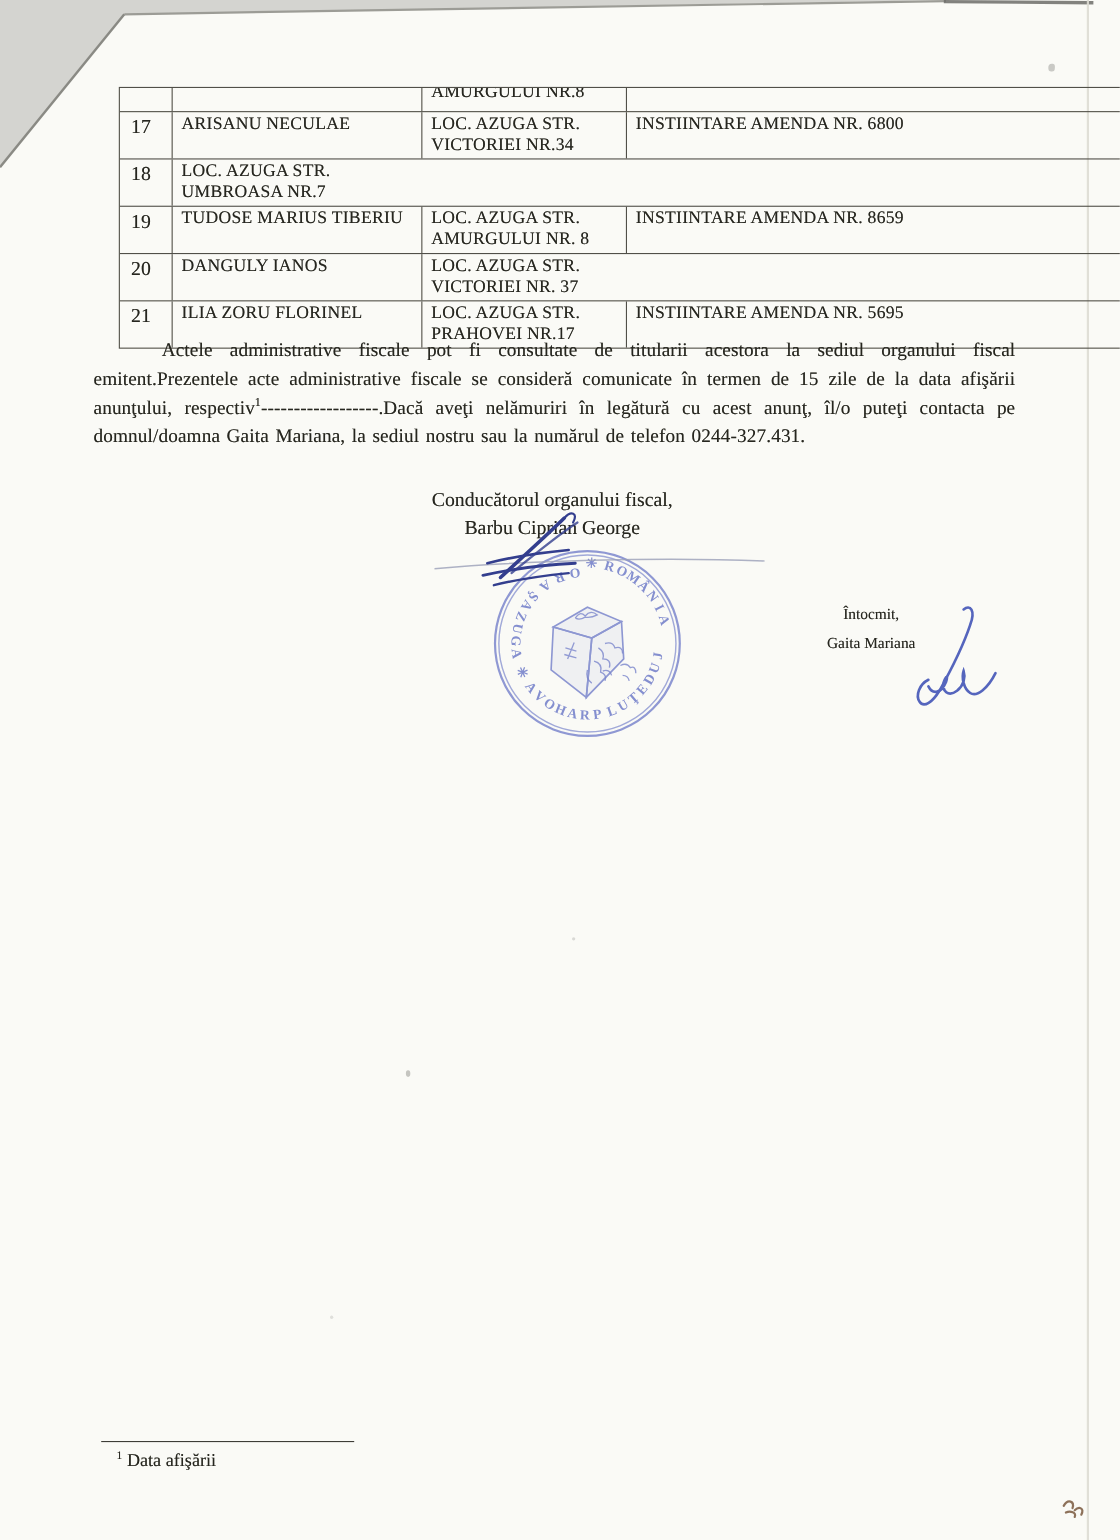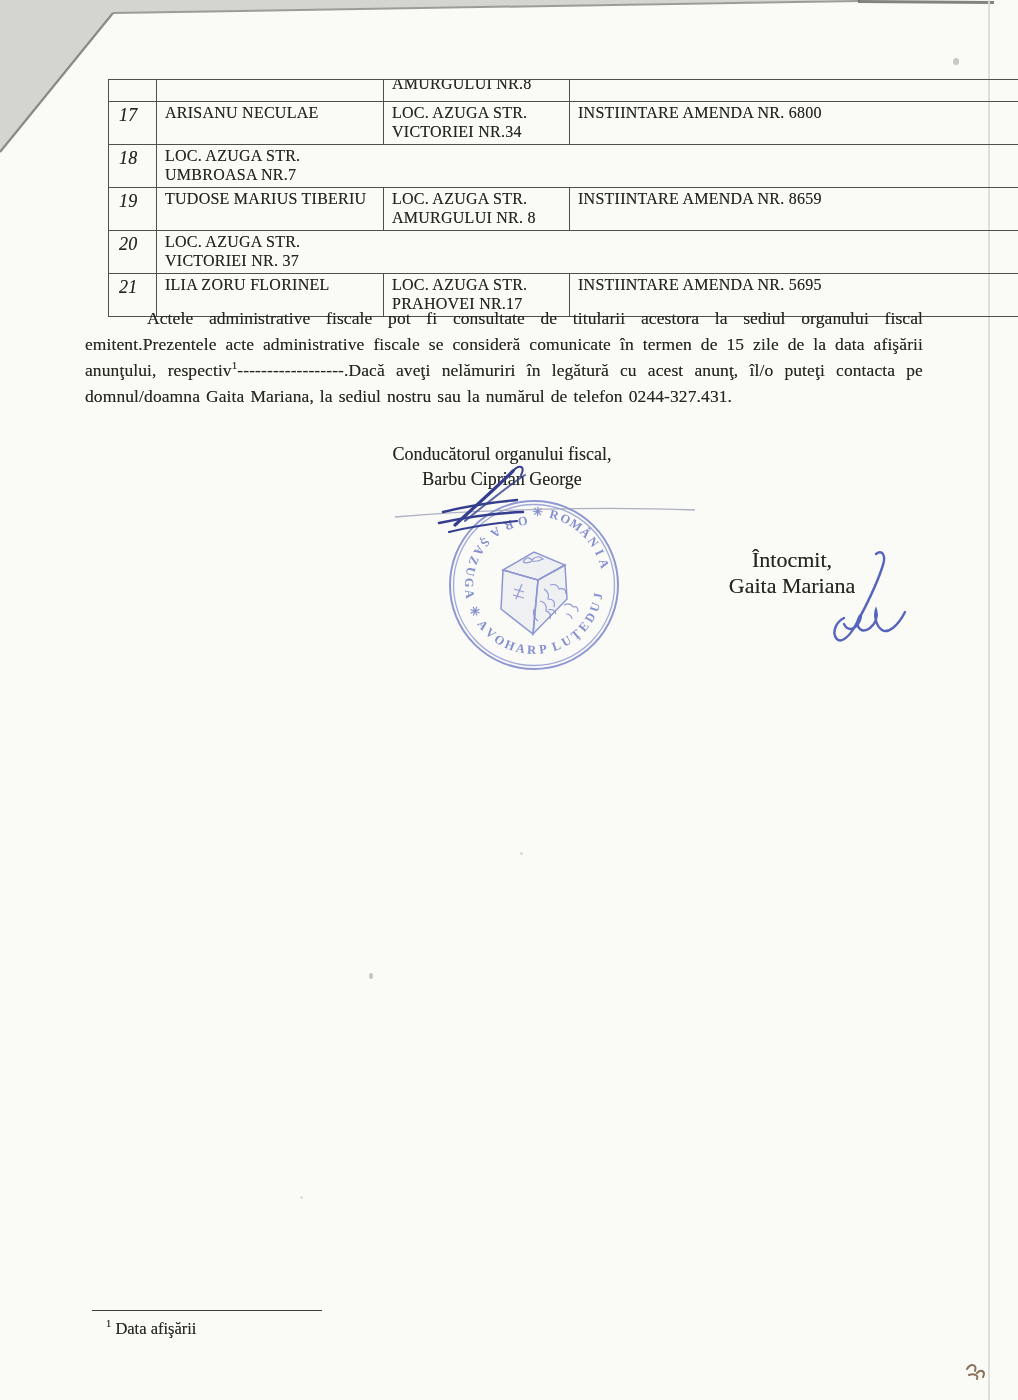--- a/index.html
+++ b/index.html
@@ -19,35 +19,35 @@
     border:1.3px solid #504f48;
     box-sizing:border-box;
     font-size:16px;letter-spacing:.25px;line-height:18.5px;
     text-shadow:0 0 .5px rgba(45,45,38,.55);
     margin-left:20px;
   }
   .trow{display:grid;grid-template-columns:47px 227px 186px auto;border-top:1.3px solid #504f48;}
   .trow:first-child{border-top:none;}
   .trow>div{box-sizing:border-box;border-left:1.3px solid #504f48;padding:2px 6px 3px 8px;min-height:36px;}
   .trow>div:first-child{border-left:none;}
-  .cell-no{font-size:18px;padding-top:4px !important;padding-left:10px !important;font-style:italic;}
+  .cell-no{font-size:18px;padding-top:4px !important;padding-left:10px !important;}
   .trow.carry>div{min-height:21px;overflow:hidden;}
   .clip-txt{display:block;margin-top:-7px;}
   
   #para{
     left:85px;top:305px;width:838px;
     font-size:17.5px;line-height:26px;text-align:justify;text-indent:62px;
     word-spacing:1.5px;letter-spacing:.1px;
     text-shadow:0 0 .5px rgba(45,45,38,.5);
   }
   #para sup{font-size:11px;line-height:0;}
   
   #sig-center{left:0;top:442px;width:1004px;text-align:center;font-size:18px;line-height:25px;
     text-shadow:0 0 .5px rgba(45,45,38,.5);font-family:Liberation Serif, serif;}
-  #prepared{left:712px;top:547px;width:160px;text-align:center;font-size:22px;line-height:26px;
+  #prepared{left:712px;top:547px;width:160px;text-align:center;font-size:14px;line-height:26px;
     text-shadow:0 0 .5px rgba(45,45,38,.5);}
   
   #stamp{left:446px;top:497px;}
   #stamp text{font:600 12.5px "Liberation Serif", serif;fill:#7b86cc;text-anchor:middle;opacity:.92;}
   
   #fn-line{left:92px;top:1310px;width:230px;height:0;border-top:1.6px solid #3e3d37;}
   #footnote{left:92px;top:1318px;font-size:16.5px;text-shadow:0 0 .5px rgba(45,45,38,.5);margin-left:14px;}
   #footnote sup{font-size:10.5px;}
   
   .speck{border-radius:50%;background:#8f8f8a;}
@@ -102,20 +102,24 @@
       </div>
     <div>
         <div>LOC. AZUGA STR.</div>
         <div>AMURGULUI NR. 8</div>
       </div>
     <div>INSTIINTARE AMENDA NR. 8659</div>
   </div>
 
   <div class="trow">
     <div class="cell-no">20</div>
+    <div>
+        <div>DANGULY IANOS</div>
+        <div></div>
+      </div>
     <div>
         <div>LOC. AZUGA STR.</div>
         <div>VICTORIEI NR. 37</div>
       </div>
   </div>
 
   <div class="trow">
     <div class="cell-no">21</div>
     <div>
         <div>ILIA ZORU FLORINEL</div>

